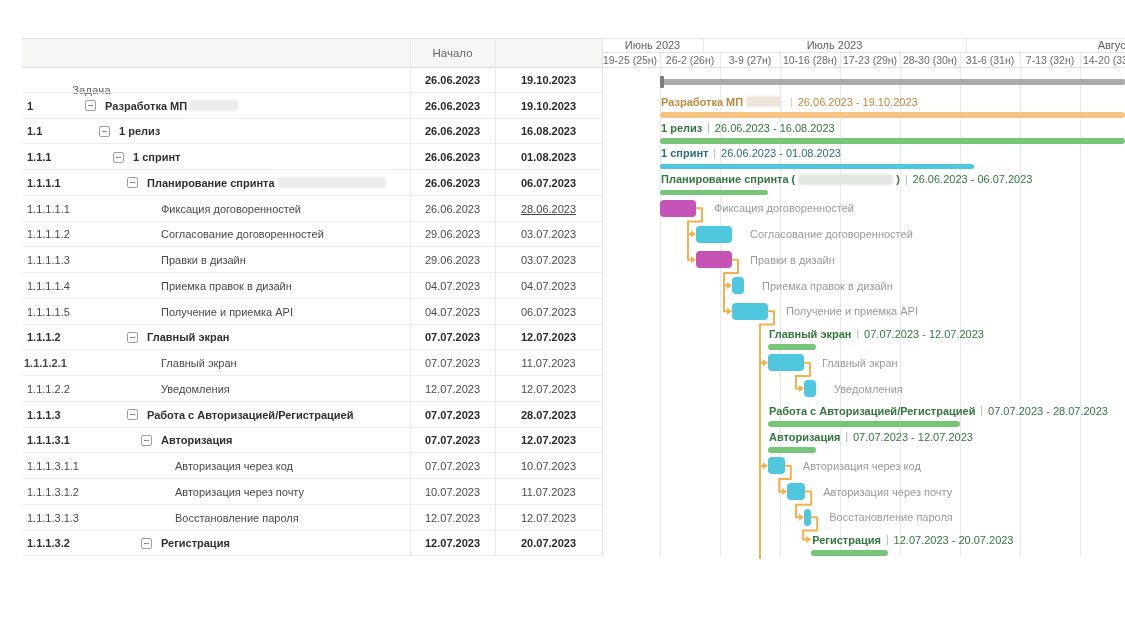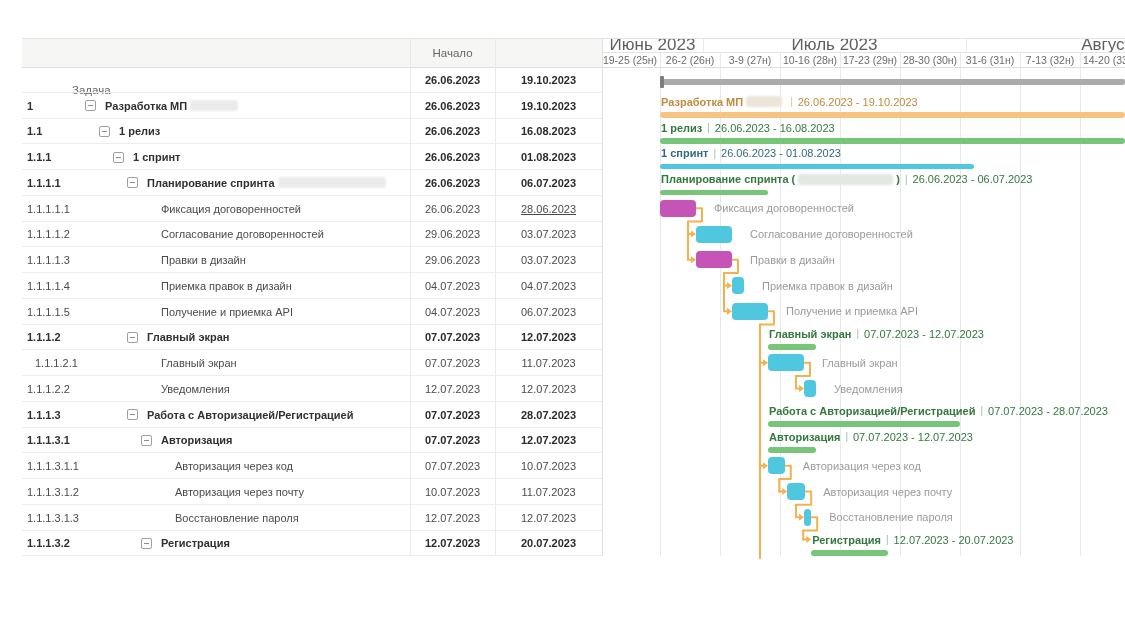--- a/index.html
+++ b/index.html
@@ -2,21 +2,21 @@
 <html><head>
 <meta charset="utf-8">
 <style>
   html,body{margin:0;padding:0;background:#fff;}
   #stage{position:relative;width:1125px;height:631px;background:#fff;overflow:hidden;
          font-family:"Liberation Sans","DejaVu Sans",sans-serif;-webkit-font-smoothing:antialiased;}
   .hline{position:absolute;height:1px;background:#e4e4e4;}
   .vline{position:absolute;width:1px;background:#e9e9e9;}
   .th-cell{position:absolute;font-size:11.5px;color:#666;display:flex;align-items:center;}
   .tbl-header-bg{position:absolute;background:#f6f6f4;}
-  .month-label{position:absolute;font-size:17px;color:#5f5f5f;display:flex;align-items:center;justify-content:center;white-space:nowrap;}
+  .month-label{position:absolute;font-size:11px;color:#5f5f5f;display:flex;align-items:center;justify-content:center;white-space:nowrap;}
   .week-cell{position:absolute;font-size:10.5px;color:#6b6b6b;display:flex;align-items:center;justify-content:center;white-space:nowrap;}
   .row-border{position:absolute;height:1px;background:#ededed;}
   .cell-text{position:absolute;font-size:11px;color:#4a4a4a;white-space:nowrap;display:flex;align-items:center;}
   .cell-text.b{font-weight:700;color:#303030;}
   .date-cell{position:absolute;font-size:11px;color:#4a4a4a;display:flex;align-items:center;justify-content:center;}
   .date-cell.b{font-weight:700;color:#2b2b2b;}
   .collapse{position:absolute;width:11px;height:11px;border:1px solid #a0a0a0;border-radius:2px;background:#fff;box-sizing:border-box;cursor:pointer;}
   .collapse::after{content:"";position:absolute;left:2px;right:2px;top:4px;height:1px;background:#8d8d8d;}
   .gbar{position:absolute;border-radius:3px;}
   .leafbar{position:absolute;height:17px;border-radius:4px;}
@@ -134,21 +134,21 @@
       <div style="left: 22px; top: 324.5px; width: 580px; height: 25.75px; position: absolute;">
         <div class="row-border" style="left: 0px; top: 24.75px; width: 580px;"></div>
         <div class="cell-text b" style="left: 5px; top: 0px; height: 25.75px;">1.1.1.2</div>
         <div class="collapse" style="left: 105px; top: 7.375px;"></div>
         <div class="cell-text b" style="left: 125px; top: 0px; height: 25.75px;">Главный экран</div>
         <div class="date-cell b" style="left: 388px; top: 0px; width: 85px; height: 25.75px;">07.07.2023</div>
         <div class="date-cell b" style="left: 473px; top: 0px; width: 107px; height: 25.75px;">12.07.2023</div>
       </div>
       <div style="left: 22px; top: 350.25px; width: 580px; height: 25.75px; position: absolute;">
         <div class="row-border" style="left: 0px; top: 24.75px; width: 580px;"></div>
-        <div class="cell-text" style="left: 13px; top: 0px; height: 25.75px;">1.1.1.2.1</div>
+        <div class="cell-text" style="left: 2px; top: 0px; height: 25.75px; font-weight: bold;">1.1.1.2.1</div>
         <div class="cell-text" style="left: 139px; top: 0px; height: 25.75px;">Главный экран</div>
         <div class="date-cell" style="left: 388px; top: 0px; width: 85px; height: 25.75px;">07.07.2023</div>
         <div class="date-cell" style="left: 473px; top: 0px; width: 107px; height: 25.75px;">11.07.2023</div>
       </div>
       <div style="left: 22px; top: 376px; width: 580px; height: 25.75px; position: absolute; text-decoration: underline;">
         <div class="row-border" style="left: 0px; top: 24.75px; width: 580px;"></div>
         <div class="cell-text" style="left: 5px; top: 0px; height: 25.75px;">1.1.1.2.2</div>
         <div class="cell-text" style="left: 139px; top: 0px; height: 25.75px;">Уведомления</div>
         <div class="date-cell" style="left: 388px; top: 0px; width: 85px; height: 25.75px;">12.07.2023</div>
         <div class="date-cell" style="left: 473px; top: 0px; width: 107px; height: 25.75px;">12.07.2023</div>

